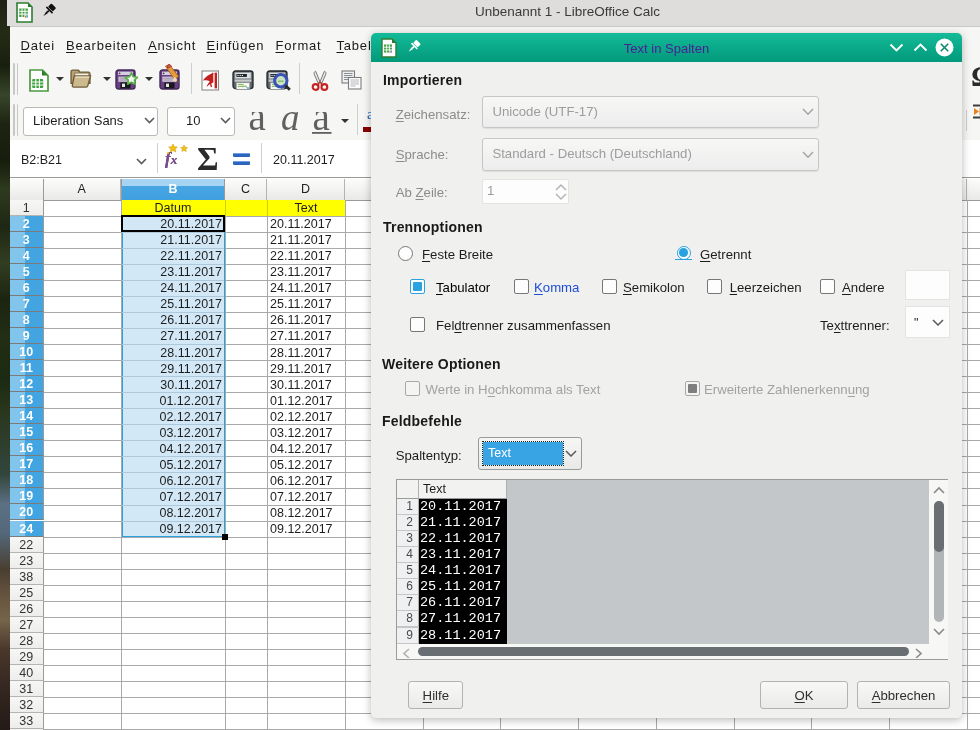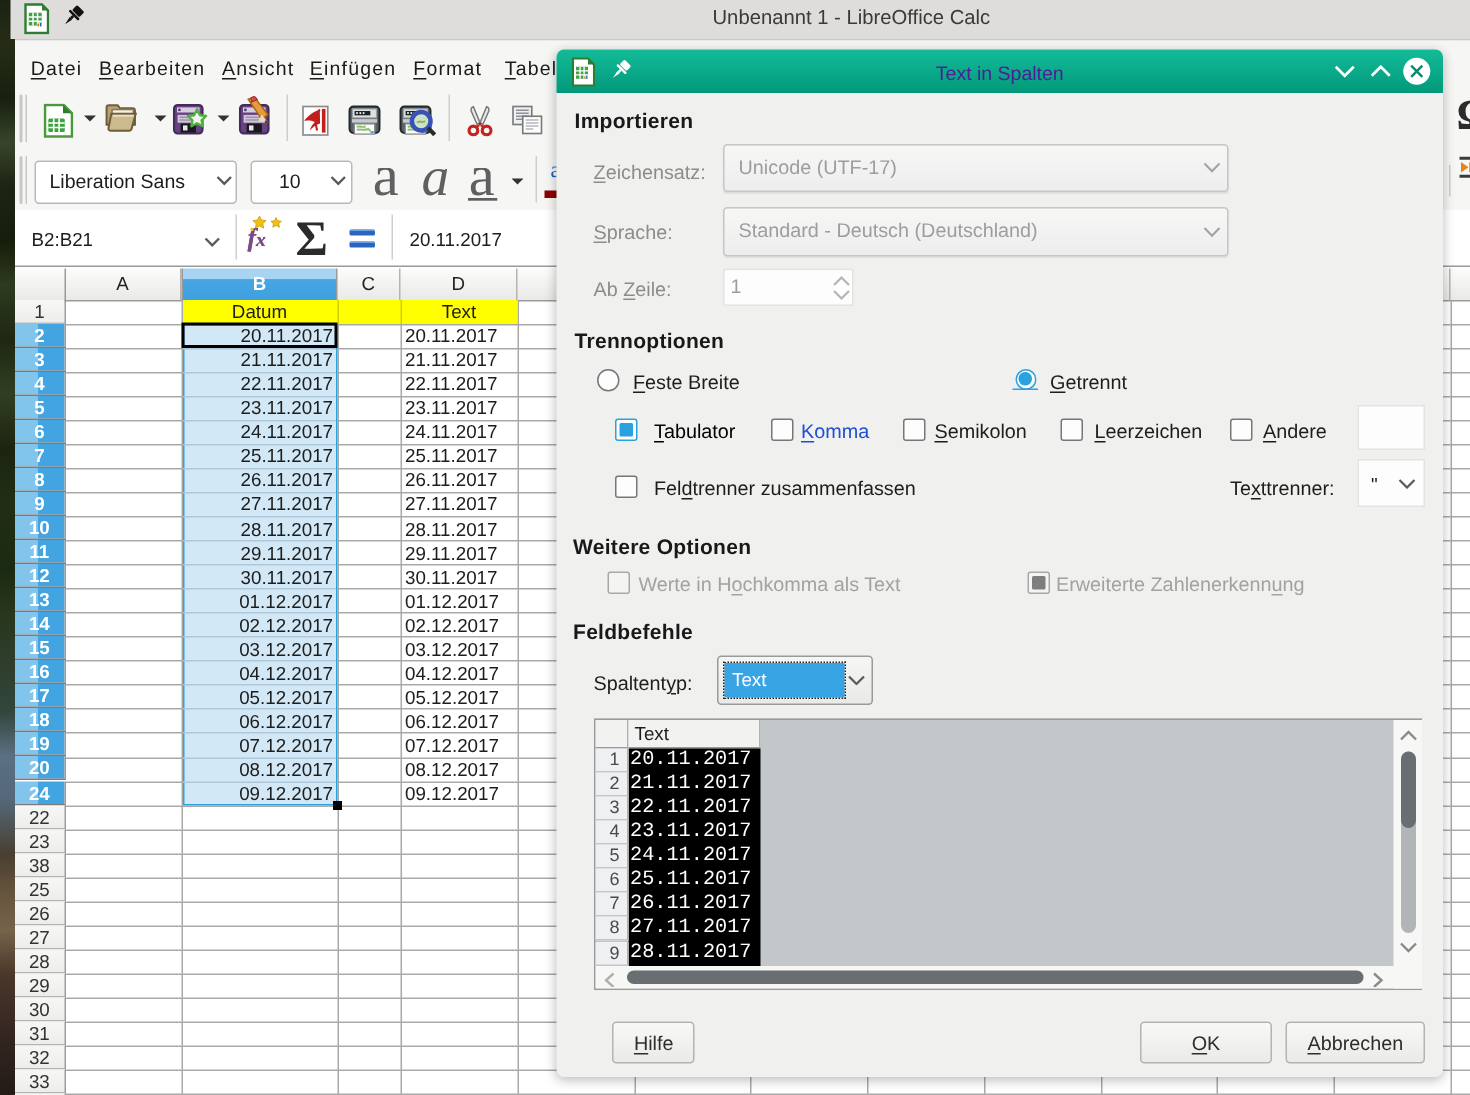--- a/index.html
+++ b/index.html
@@ -274,21 +274,21 @@
 <div class="ab rh rhs" style="top:326.4px;height:16.05px;line-height:16.1px;box-sizing:border-box">20</div>
 <div class="ab rh rhs" style="top:342.5px;height:16.05px;line-height:16.1px;box-sizing:border-box">24</div>
 <div class="ab rh" style="top:358.5px;height:16.05px;line-height:16.1px;box-sizing:border-box">22</div>
 <div class="ab rh" style="top:374.6px;height:16.05px;line-height:16.1px;box-sizing:border-box">23</div>
 <div class="ab rh" style="top:390.7px;height:16.05px;line-height:16.1px;box-sizing:border-box">38</div>
 <div class="ab rh" style="top:406.7px;height:16.05px;line-height:16.1px;box-sizing:border-box">25</div>
 <div class="ab rh" style="top:422.8px;height:16.05px;line-height:16.1px;box-sizing:border-box">26</div>
 <div class="ab rh" style="top:438.8px;height:16.05px;line-height:16.1px;box-sizing:border-box">27</div>
 <div class="ab rh" style="top:454.9px;height:16.05px;line-height:16.1px;box-sizing:border-box">28</div>
 <div class="ab rh" style="top:470.9px;height:16.05px;line-height:16.1px;box-sizing:border-box">29</div>
-<div class="ab rh" style="top:487.0px;height:16.05px;line-height:16.1px;box-sizing:border-box">30</div>
+<div class="ab rh" style="top:487.0px;height:16.05px;line-height:16.1px;box-sizing:border-box">40</div>
 <div class="ab rh" style="top:503.0px;height:16.05px;line-height:16.1px;box-sizing:border-box">31</div>
 <div class="ab rh" style="top:519.0px;height:16.05px;line-height:16.1px;box-sizing:border-box">32</div>
 <div class="ab rh" style="top:535.1px;height:16.05px;line-height:16.1px;box-sizing:border-box">33</div>
 <div class="ab rh" style="top:551.1px;height:16.05px;line-height:16.1px;box-sizing:border-box">34</div>
 <div class="ab gl" style="left:111.0px;top:21.5px;width:1px;height:531.5px"></div>
 <div class="ab gl" style="left:215.0px;top:21.5px;width:1px;height:531.5px"></div>
 <div class="ab gl" style="left:257.0px;top:21.5px;width:1px;height:531.5px"></div>
 <div class="ab gl" style="left:335.0px;top:21.5px;width:1px;height:531.5px"></div>
 <div class="ab gl" style="left:412.7px;top:21.5px;width:1px;height:531.5px"></div>
 <div class="ab gl" style="left:490.4px;top:21.5px;width:1px;height:531.5px"></div>

